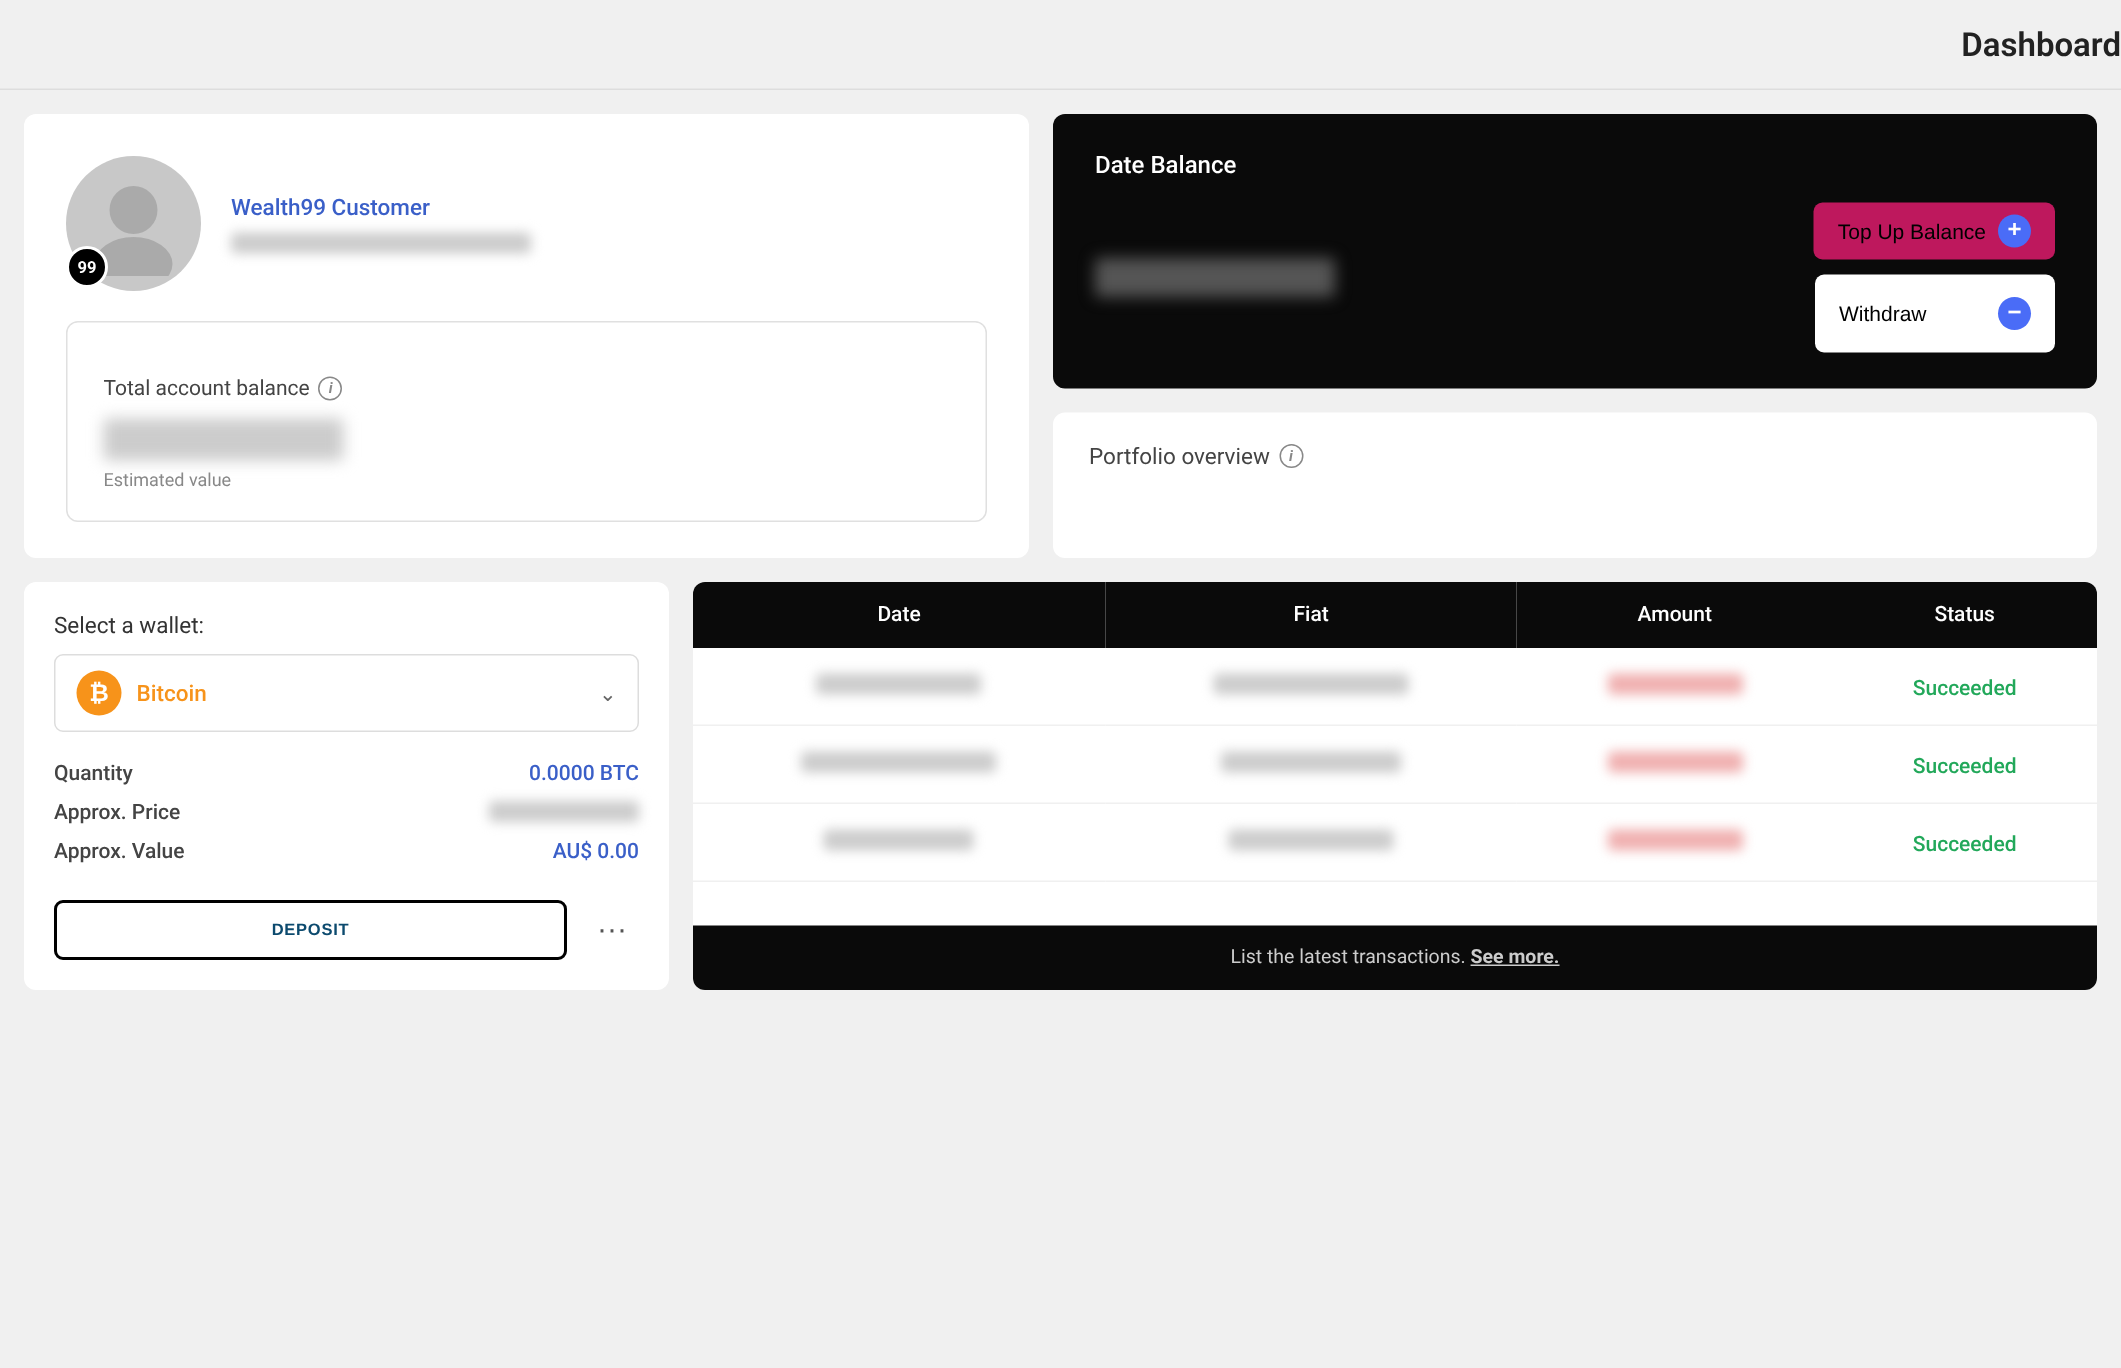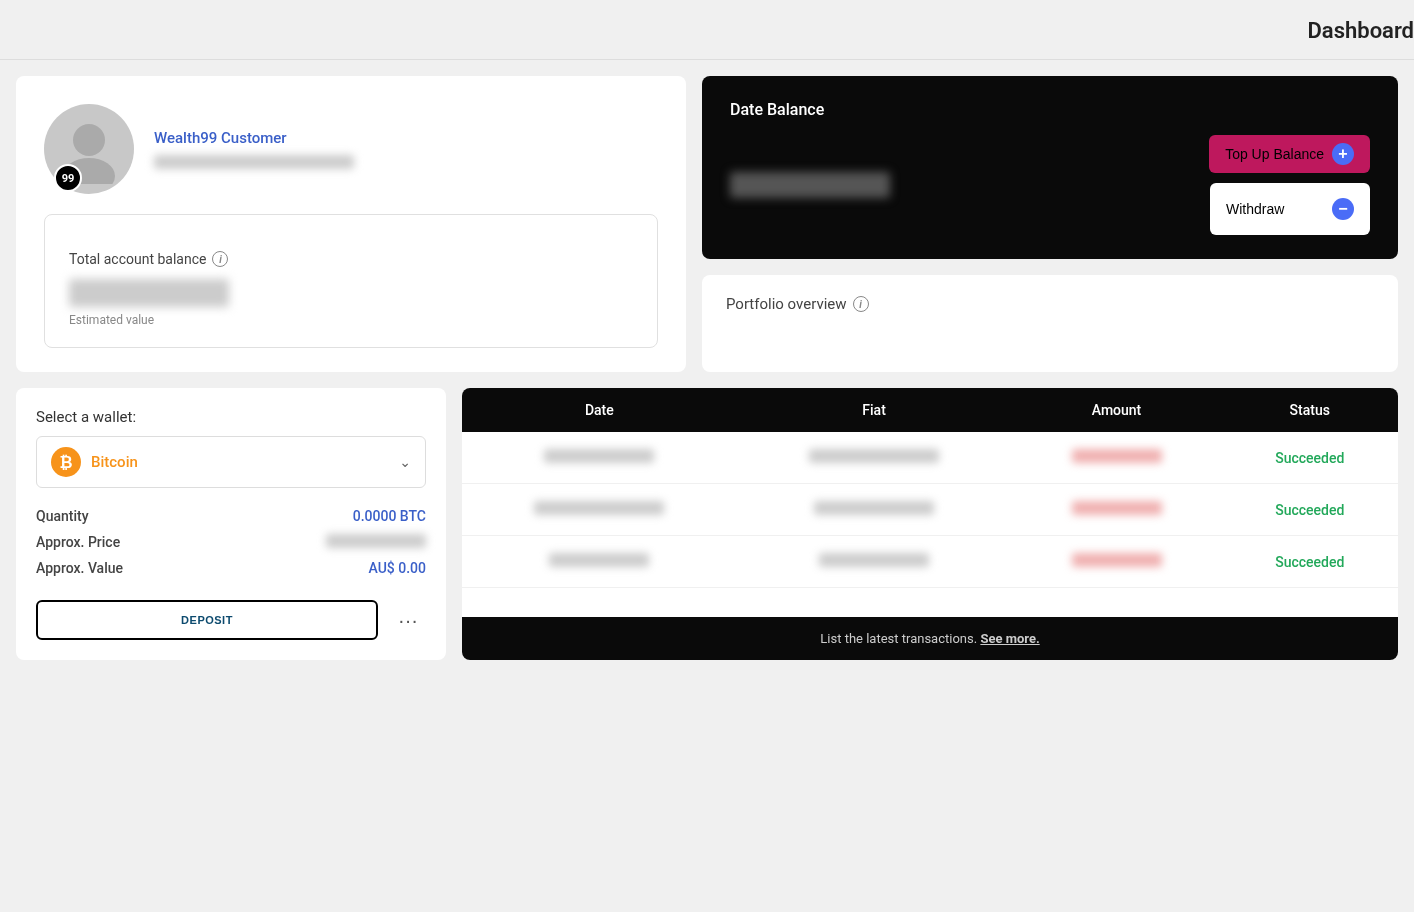--- a/index.html
+++ b/index.html
@@ -70,21 +70,21 @@
     }
 
     .avatar-svg {
       width: 70px;
       height: 70px;
     }
 
     .avatar-badge {
       position: absolute;
       bottom: 2px;
-      left: 10px;
+      left: 0;
       width: 28px;
       height: 28px;
       background: #000;
       border-radius: 50%;
       display: flex;
       align-items: center;
       justify-content: center;
       color: #fff;
       font-size: 11px;
       font-weight: 700;

